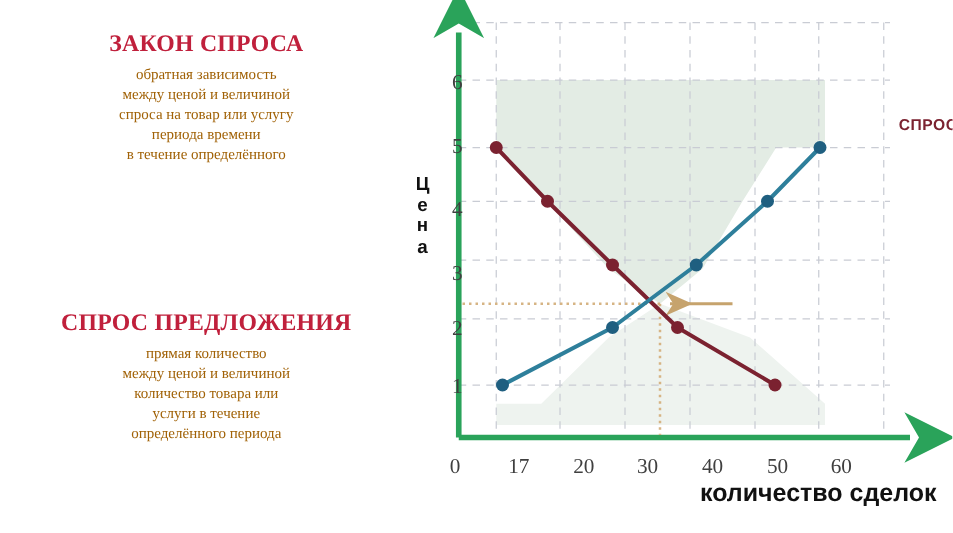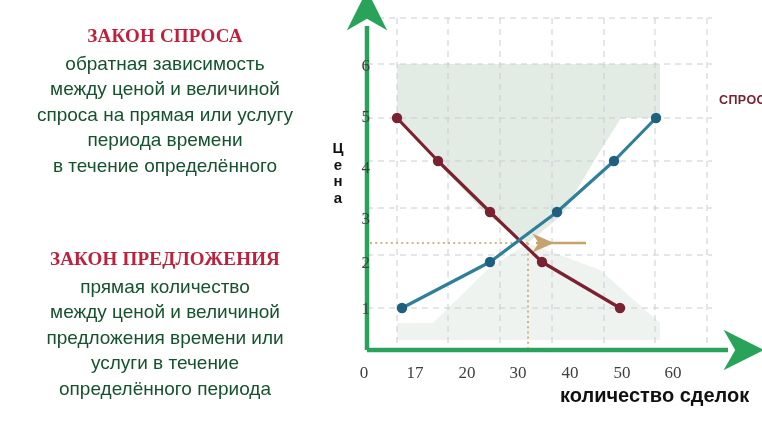--- a/index.html
+++ b/index.html
@@ -20,23 +20,23 @@
   .law-title{
     font-family:"Liberation Serif", serif;
     font-weight:bold;
     font-size:19px;
     color:#c0203c;
     letter-spacing:0.2px;
     line-height:1.1;
     margin-bottom:4px;
   }
   .law-body{
-    font-family:Liberation Sans, sans-serif;
-    font-size:19px;
-    color:#14532d;
+    font-family:Liberation Serif, serif;
+    font-size:12px;
+    color:#a16207;
     line-height:1.34;
   }
   .law-body div{white-space:nowrap;}
   #law-demand{top:26px;}
   #law-supply{top:249px;}
 
   
   .chart{
     position:absolute;left:330px;top:0;width:432px;height:426px;
   }
@@ -89,32 +89,32 @@
 
 <div id="root">
 
   <div class="text-col">
 
     <div class="law-block" id="law-demand">
       <div class="law-title">ЗАКОН СПРОСА</div>
       <div class="law-body">
         <div>обратная зависимость</div>
         <div>между ценой и величиной</div>
-        <div>спроса на прямая или услугу</div>
+        <div>спроса на товар или услугу</div>
         <div>периода времени</div>
         <div>в течение определённого</div>
       </div>
     </div>
 
     <div class="law-block" id="law-supply">
-      <div class="law-title">ЗАКОН ПРЕДЛОЖЕНИЯ</div>
+      <div class="law-title">СПРОС ПРЕДЛОЖЕНИЯ</div>
       <div class="law-body">
         <div>прямая количество</div>
         <div>между ценой и величиной</div>
-        <div>предложения времени или</div>
+        <div>количество товара или</div>
         <div>услуги в течение</div>
         <div>определённого периода</div>
       </div>
     </div>
 
   </div>
 
   <div class="chart">
     <svg width="432" height="426" viewBox="0 0 432 426">
       <defs>

